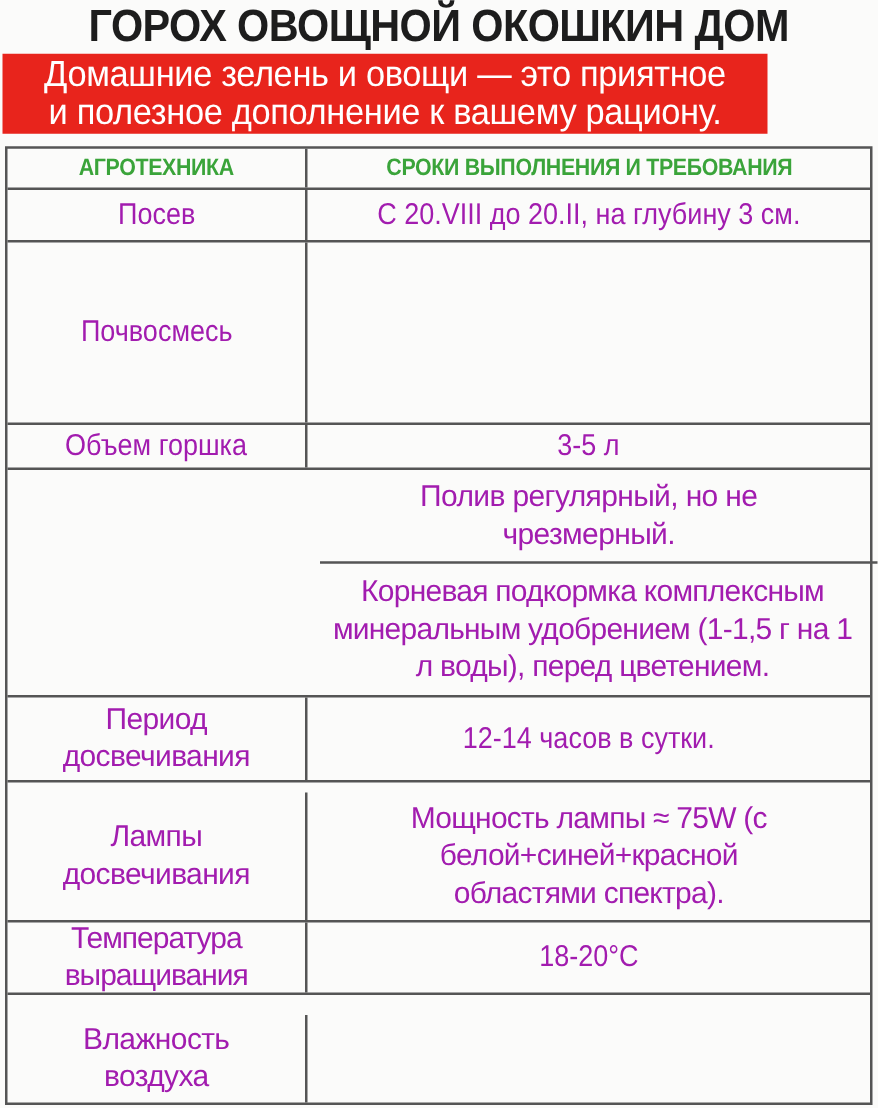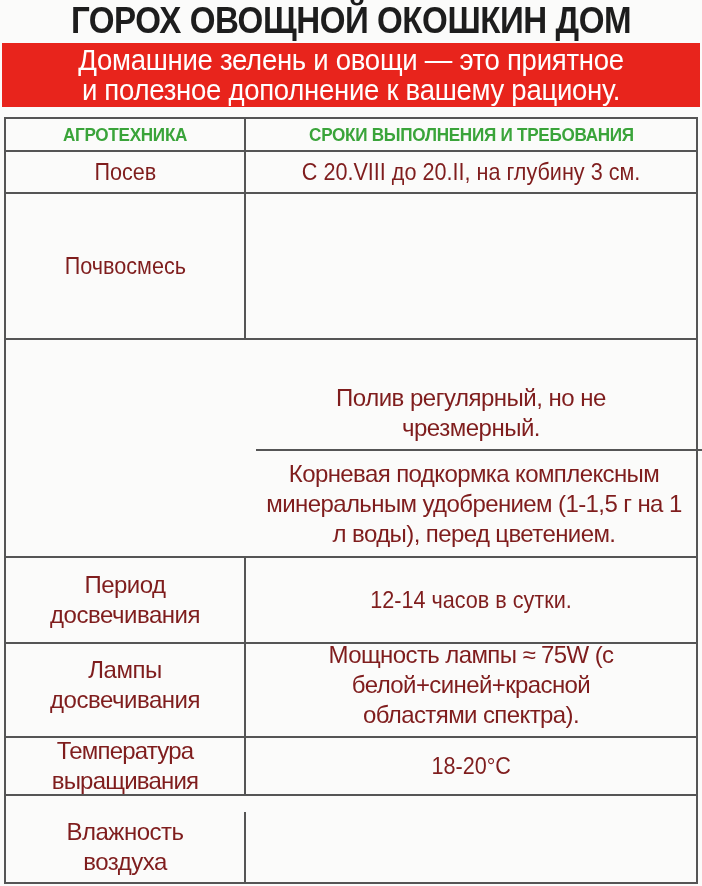--- a/index.html
+++ b/index.html
@@ -26,21 +26,21 @@
       font-size: 36px;
       line-height: 42px;
       color: #1d1d1d;
       letter-spacing: -0.5px;
       transform: scaleX(0.92);
       transform-origin: center;
     }
     .banner {
       position: absolute;
       left: 2px; top: 43px;
-      width: 698px;
+      width: 612px;
       height: 64px;
       background: #e8241c;
       color: #fff;
       font-size: 29px;
       line-height: 30px;
       text-align: center;
       padding-top: 2px;
       box-sizing: border-box;
       letter-spacing: -0.3px;
     }
@@ -63,21 +63,21 @@
     .row.last { border-bottom: none; }
     .cell {
       position: absolute;
       top: 0; bottom: 0;
       display: flex;
       align-items: center;
       justify-content: center;
       text-align: center;
       font-size: 24px;
       line-height: 30px;
-      color: #7f1d1d;
+      color: #a21caf;
       box-sizing: border-box;
     }
     .cell.left {
       left: 0; width: 240px;
       border-right: 2px solid #555;
     }
     .cell.right {
       left: 240px; width: 450px;
       flex-direction: column;
       padding: 0 6px;
@@ -128,33 +128,41 @@
       <span class="txt">С 20.VIII до 20.II, на глубину 3 см.</span>
     </div>
   </div>
 
   <div class="row" style="top:75px; height:146px;">
     <div class="cell left">
       <span class="txt">Почвосмесь</span>
     </div>
   </div>
 
+  <div class="row" style="top:221px; height:36px;">
+    <div class="cell left">
+      <span class="txt">Объем горшка</span>
+    </div>
+    <div class="cell right">
+      <span class="txt">3-5 л</span>
+    </div>
+  </div>
 
   <div class="row" style="top:257px; height:182px;">
     <div class="cell right" style="padding:0;">
       <div class="sub" style="height:73px; flex:0 0 73px; padding:0 60px;">
         <span style="letter-spacing:-0.5px;">Полив регулярный, но не чрезмерный.</span>
       </div>
       <div class="sub" style="padding:0 8px;margin-left:20px;">
         <span style="letter-spacing:-0.6px; display:block; width:420px;">Корневая подкормка комплексным минеральным удобрением (1-1,5 г на 1 л воды), перед цветением.</span>
       </div>
     </div>
   </div>
 
-  <div class="row" style="top:439px; height:86px;">
+  <div class="row" style="top:439px; height:68px;">
     <div class="cell left" style="padding:0 30px;">
       <span style="letter-spacing:-0.5px;">Период досвечивания</span>
     </div>
     <div class="cell right">
       <span class="txt">12-14 часов в сутки.</span>
     </div>
   </div>
 
   <div class="row" style="top:515px; height:104px;">
     <div class="cell left" style="padding:0 30px;">

